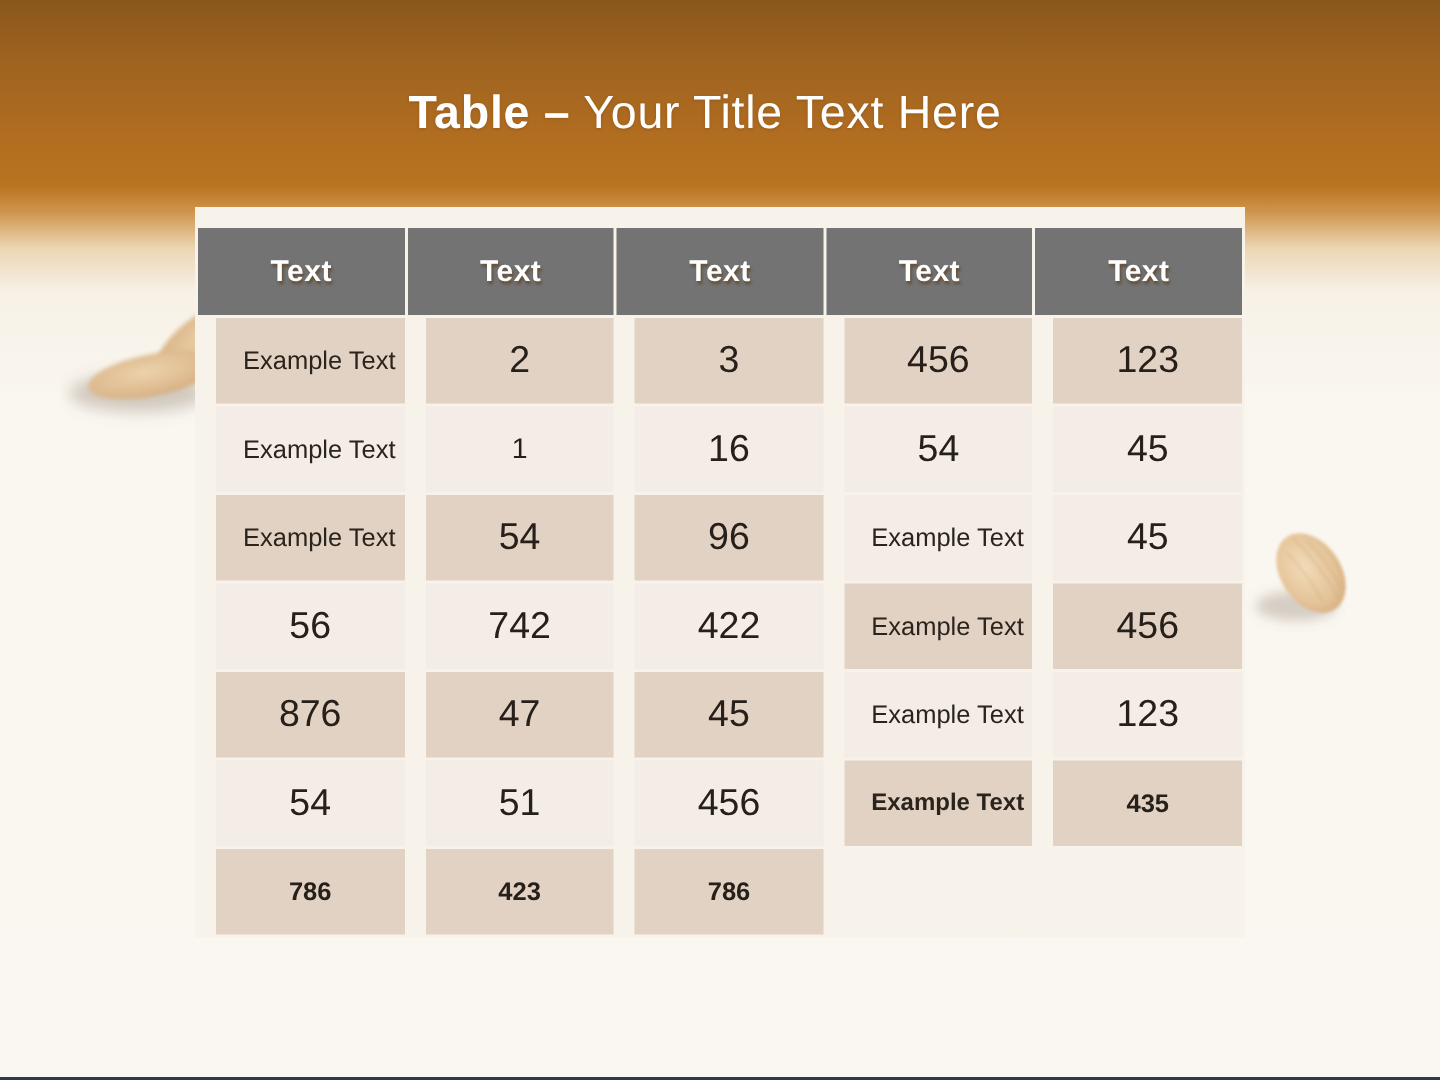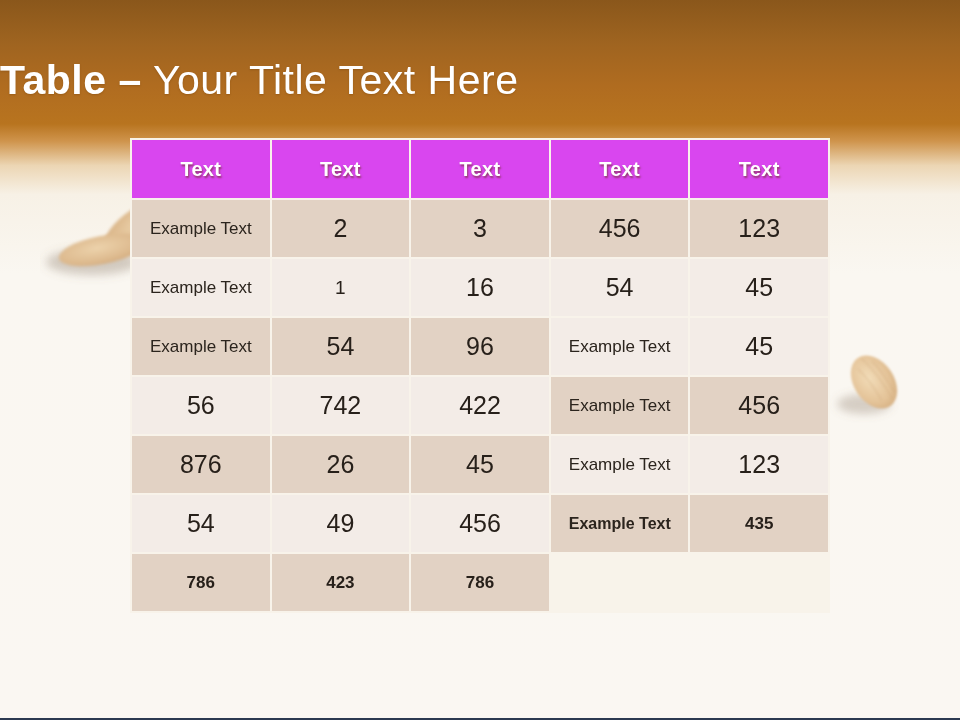--- a/index.html
+++ b/index.html
@@ -18,22 +18,23 @@
         #f7f1e6 27%,
         #faf7f1 38%,
         #faf7f2 100%);
   }
 
   
   .slide-title {
     position: absolute;
     top: 57px; left: 0;
     width: 940px;
+    text-align: center;
     color: #ffffff;
-    font-size: 41px;
+    font-size: 31px;
     font-weight: 400;
     letter-spacing: 0.5px;
     text-shadow: 0 1px 2px rgba(110,60,10,0.35);
     z-index: 3;
   }
   .slide-title .bold { font-weight: 700; }
 
   
   .decor { position: absolute; z-index: 1; }
   #almonds-left  { left: 40px;  top: 190px; }
@@ -46,33 +47,35 @@
     width: 700px;
     display: grid;
     grid-template-columns: repeat(5, 1fr);
     gap: 2px;
     padding: 2px;
     background: #f8f3ea;
     z-index: 2;
   }
   .th {
     height: 58px;
-    background: #d946ef;
+    background: #737373;
     color: #ffffff;
     font-weight: 700;
     font-size: 20px;
     display: flex; align-items: center; justify-content: center;
     text-shadow: 1px 2px 2px rgba(90,45,0,0.55);
     letter-spacing: 0.3px;
+    margin-top: 12px;
   }
   .td {
     height: 57px;
     display: flex; align-items: center; justify-content: center;
     color: #27201a;
     font-size: 25px;
+    margin-left: 12px;
   }
   .td.label {
     justify-content: flex-start;
     padding-left: 18px;
     font-size: 17px;
     color: #2b241d;
   }
   .row-dark  { background: #e2d2c4; }
   .row-light { background: #f3ece7; }
   .bold-row  { font-weight: 700; }
@@ -154,26 +157,26 @@
     <div class="td row-dark">54</div>
     <div class="td row-dark">96</div>
     <div class="td label row-light">Example Text</div>
     <div class="td row-light">45</div>
     <div class="td row-light">56</div>
     <div class="td row-light">742</div>
     <div class="td row-light">422</div>
     <div class="td label row-dark">Example Text</div>
     <div class="td row-dark">456</div>
     <div class="td row-dark">876</div>
-    <div class="td row-dark">26</div>
+    <div class="td row-dark">47</div>
     <div class="td row-dark">45</div>
     <div class="td label row-light">Example Text</div>
     <div class="td row-light">123</div>
     <div class="td row-light">54</div>
-    <div class="td row-light">49</div>
+    <div class="td row-light">51</div>
     <div class="td row-light">456</div>
     <div class="td label row-dark bold-row">Example Text</div>
     <div class="td row-dark bold-row">435</div>
     <div class="td row-dark bold-row">786</div>
     <div class="td row-dark bold-row">423</div>
     <div class="td row-dark bold-row">786</div>
   </div>
 
 <div class="bottom-line"></div>
 

